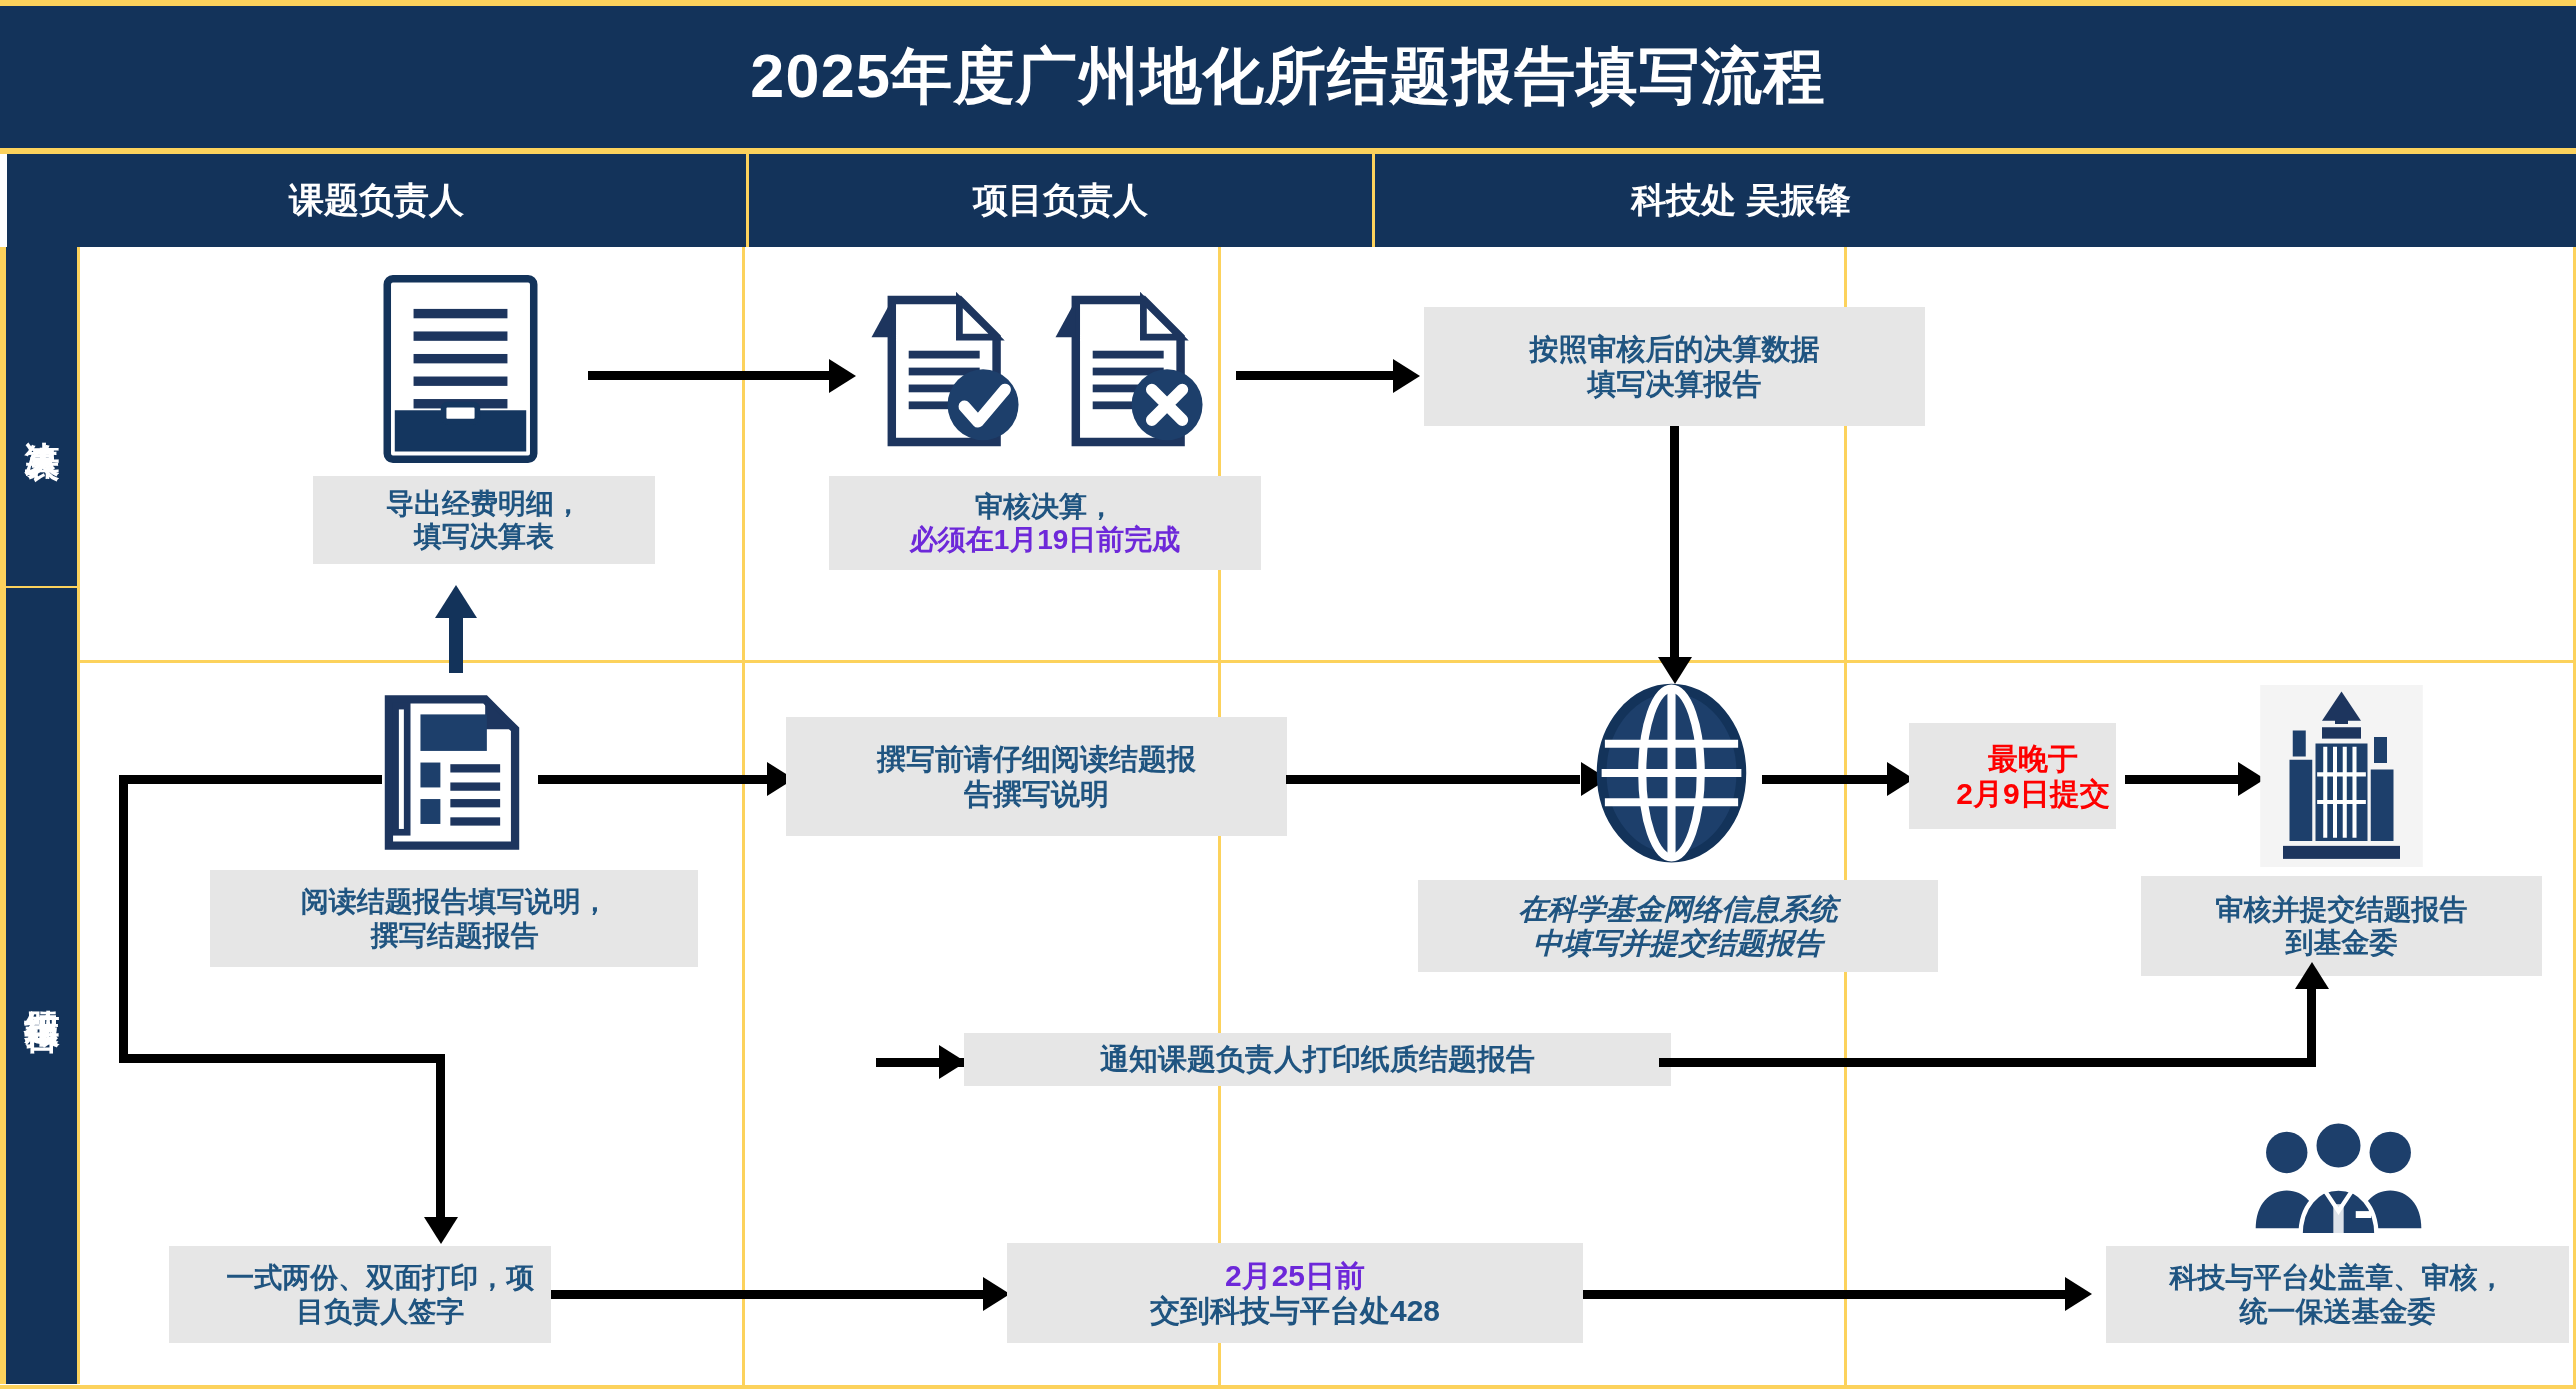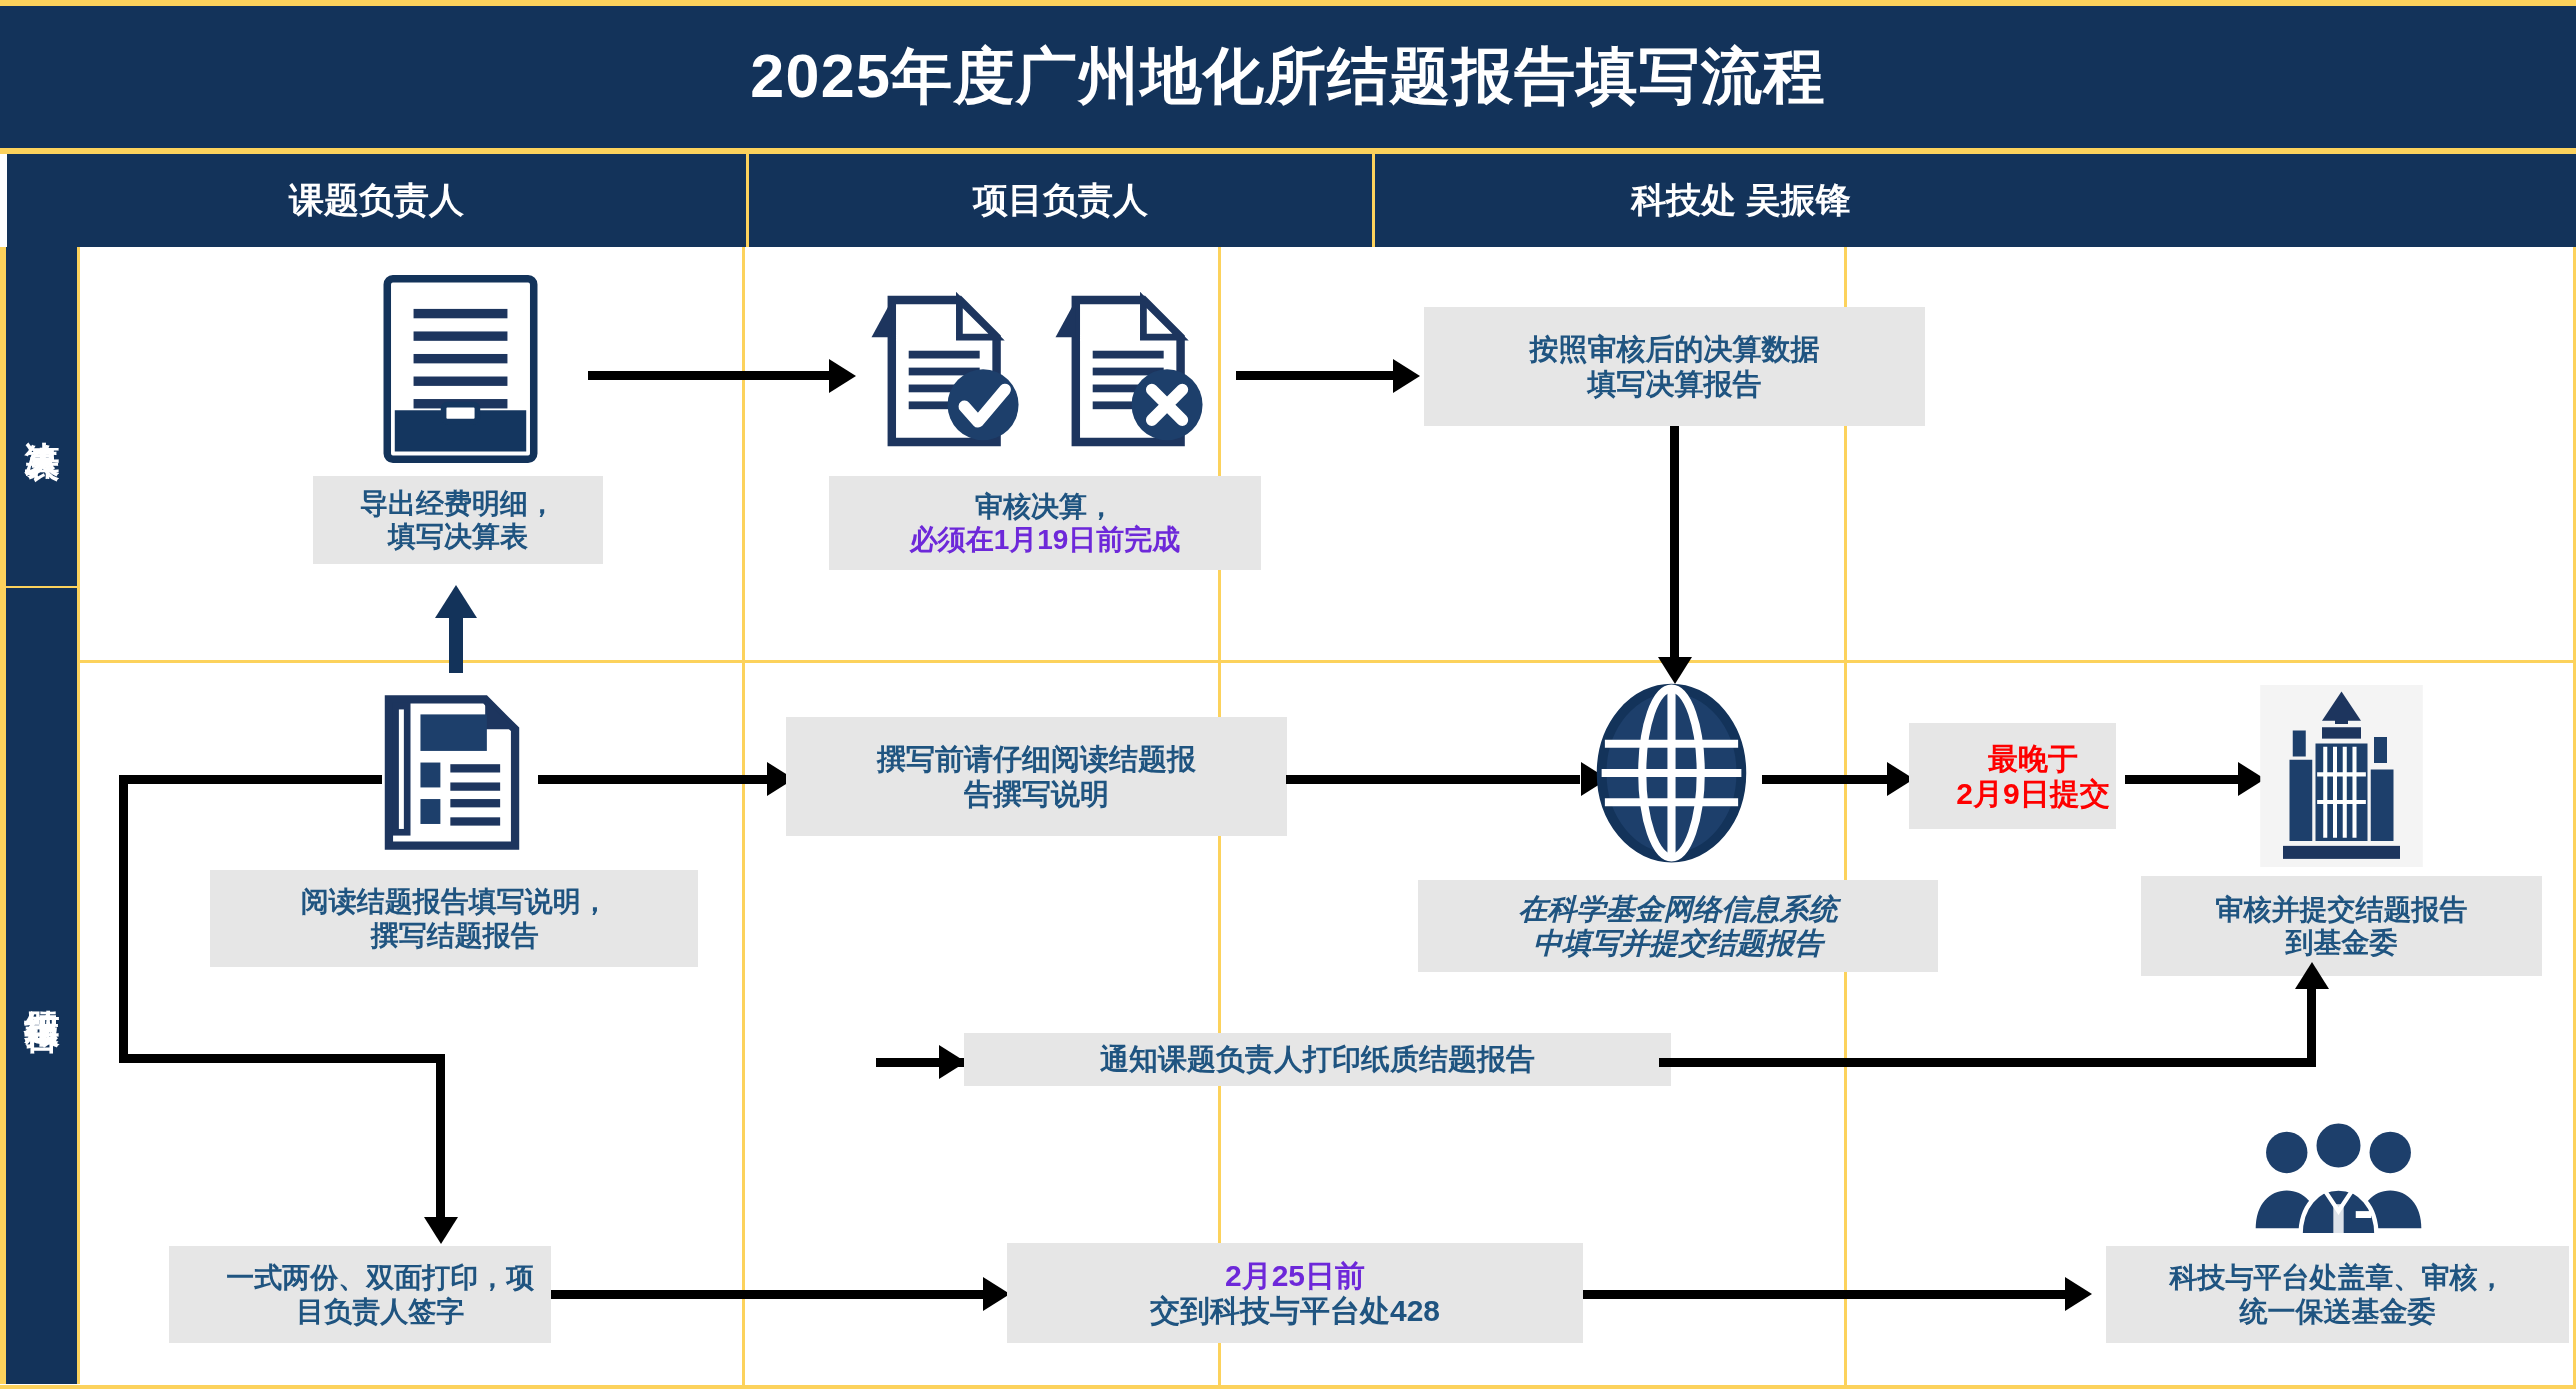--- a/index.html
+++ b/index.html
@@ -119,21 +119,21 @@
       <rect x="14" y="10" width="62" height="62" fill="#fff"></rect>
       <rect x="20" y="18" width="50" height="5" fill="#1d355e"></rect>
       <rect x="20" y="30" width="50" height="5" fill="#1d355e"></rect>
       <rect x="20" y="42" width="50" height="5" fill="#1d355e"></rect>
       <rect x="20" y="54" width="50" height="5" fill="#1d355e"></rect>
       <rect x="20" y="66" width="50" height="5" fill="#1d355e"></rect>
       <path d="M10 72 H80 V94 H10 Z" fill="#14365f"></path>
       <rect x="36" y="69" width="18" height="9" rx="2" fill="#fff" stroke="#14365f" stroke-width="3"></rect>
     </svg>
   </div>
-  <div class="cap" style="left:313px; top:476px; width:290px; height:88px; font-size:28px;">
+  <div class="cap" style="left:313px; top:476px; width:342px; height:88px; font-size:28px;">
     <div>
       <span class="l1">导出经费明细，</span>
       <span class="l2">填写决算表</span>
     </div>
   </div>
 
   <div class="hbar" style="left:588px; top:371px; width:241px;"></div>
   <div class="ahead-r" style="left:829px; top:359px;"></div>
 
   <div class="icon" style="left:858px; top:285px; width:169px; height:172px;">

